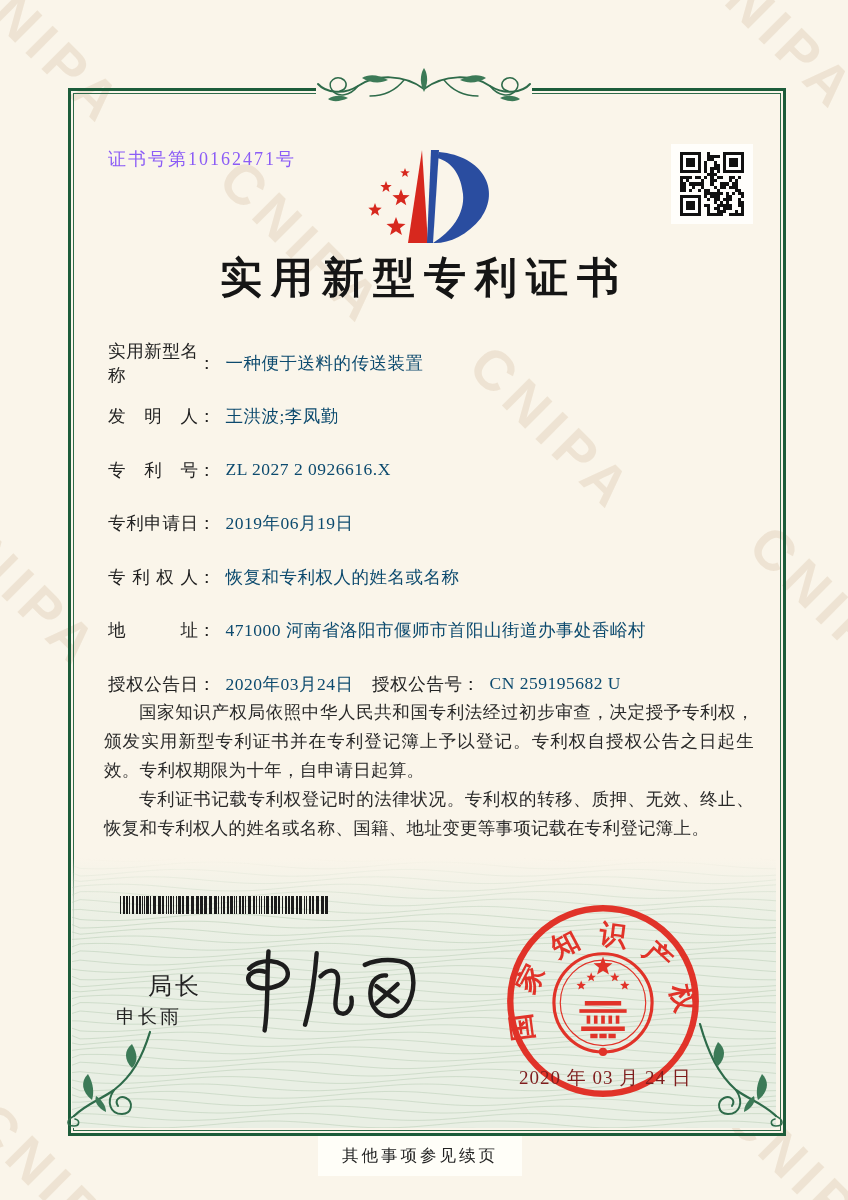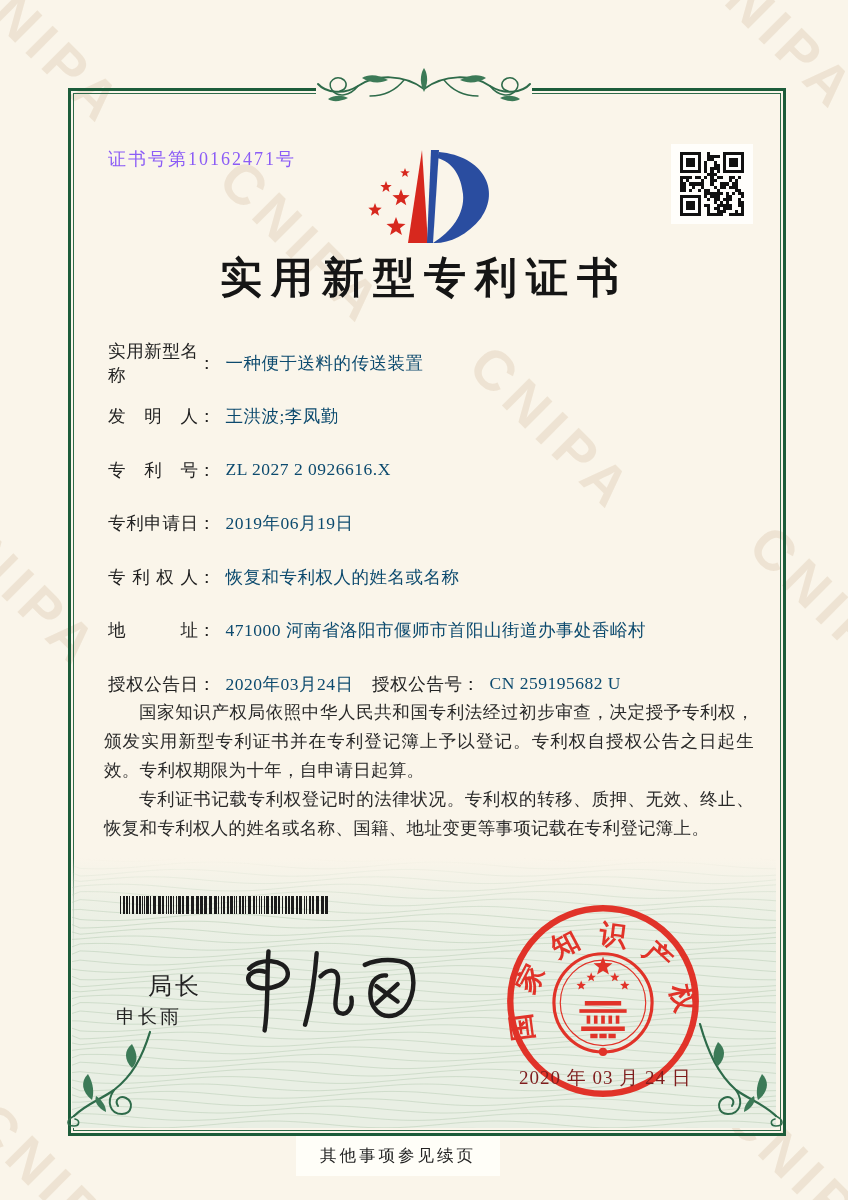--- a/index.html
+++ b/index.html
@@ -54,21 +54,21 @@
 
   
   .seal{position:absolute;left:503px;top:901px;width:200px;height:200px;z-index:4;opacity:.93;}
   .seal-date{position:absolute;left:519px;top:1037px;width:172px;z-index:5;text-align:center;
              font-size:19px;color:#7f1d1d;letter-spacing:1px;white-space:nowrap;margin-top:28px;}
   .seal-red{fill:#e1251b;}
 
   
   .pagenum{position:absolute;left:68px;top:1094px;width:712px;z-index:3;text-align:center;
            font-size:15.5px;letter-spacing:2px;color:#222;}
-  .footnote{position:absolute;left:398px;top:1136px;transform:translateX(-50%);z-index:3;
+  .footnote{position:absolute;left:420px;top:1136px;transform:translateX(-50%);z-index:3;
             background:#fffef8;padding:9px 24px;font-size:16.5px;letter-spacing:3px;color:#222;white-space:nowrap;}
 
   
   .flourish{position:absolute;left:304px;top:66px;width:240px;height:46px;z-index:4;}
   .corner{position:absolute;z-index:3;}
   .corner.bl{left:62px;top:1028px;}
   .corner.br{left:693px;top:1018px;transform:scaleX(-1);}
   .orn-stroke{fill:none;stroke:#2e6b4a;stroke-linecap:round;}
   .orn-fill{fill:#3c7a57;}
 </style>

